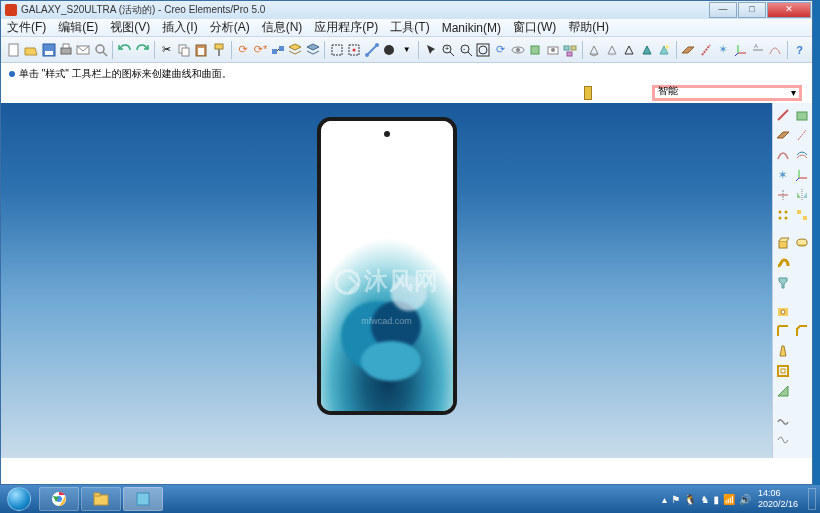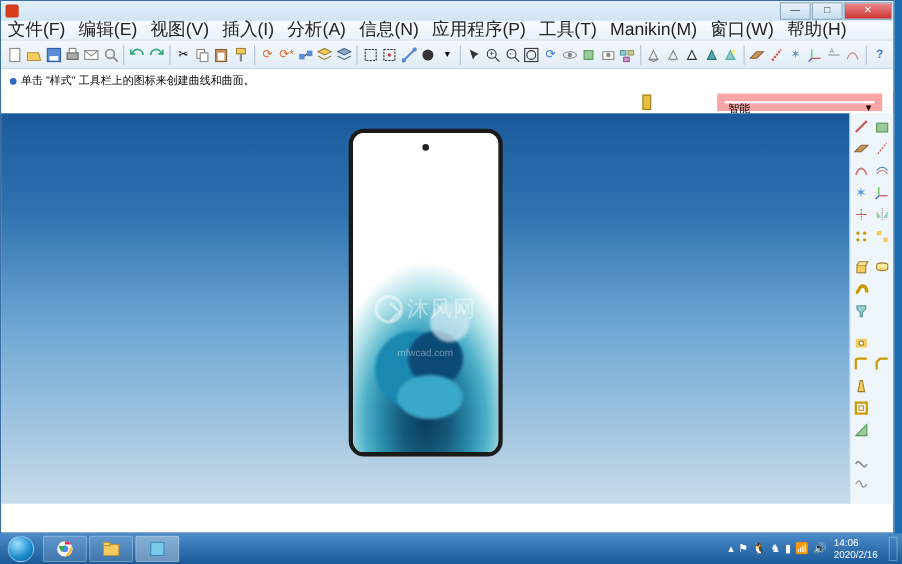--- a/index.html
+++ b/index.html
@@ -3,44 +3,44 @@
 <meta charset="utf-8">
 <style>
   * { margin: 0; padding: 0; box-sizing: border-box; font-family: "Microsoft YaHei", sans-serif; }
   body { width: 820px; height: 513px; overflow: hidden; background: #1a6cb0; position: relative; }
   .window { position: absolute; top: 0; left: 0; width: 813px; height: 485px; background: #fff; border: 1px solid #3a6ea5; }
   .titlebar { height: 18px; background: linear-gradient(#e3f0fb,#cfe4f5); display: flex; align-items: center; font-size: 10px; padding-left: 4px; color: #333; }
   .titlebar .icon { width: 12px; height: 12px; background: #d43c1a; border-radius: 2px; margin-right: 4px; }
   .titlebar-spacer { flex: 1; }
   .win-btn { width: 28px; height: 16px; margin-right: 1px; background: linear-gradient(#e8f2fb,#c9def0); border: 1px solid #8aa8c2; font-size: 9px; text-align: center; line-height: 12px; }
   .win-close { width: 44px; background: linear-gradient(#e88,#c33); color: #fff; }
-  .menubar { height: 18px; background: linear-gradient(#f7fbff,#e8f2fb); display: flex; align-items: center; font-size: 16px; padding-left: 6px; border-bottom: 1px solid #c8d8e8; }
+  .menubar { height: 18px; background: linear-gradient(#f7fbff,#e8f2fb); display: flex; align-items: center; font-size: 12px; padding-left: 6px; border-bottom: 1px solid #c8d8e8; }
   .menubar span { margin-right: 12px; color: #222; cursor: default; }
   .toolbar { height: 26px; background: linear-gradient(#f3f8fd,#e1ecf5); display: flex; align-items: center; padding: 0 4px; border-bottom: 1px solid #c0d0e0; }
   .tbtn { width: 18px; height: 18px; margin: 0 1px; display: flex; align-items: center; justify-content: center; font-size: 11px; }
   .tsep { width: 1px; height: 18px; background: #b0c4d8; margin: 0 3px; }
   .info-area { background: #fff; font-size: 10px; padding: 4px 8px 2px; line-height: 14px; }
   .info-line { display: flex; align-items: center; }
   .bullet-g { width: 6px; height: 6px; background: #2a9c3a; border-radius: 50%; margin-right: 4px; }
   .bullet-b { width: 6px; height: 6px; background: #2a6cc0; border-radius: 50%; margin-right: 4px; }
   .filterbar { height: 20px; display: flex; justify-content: flex-end; align-items: center; padding-right: 10px; font-size: 10px; }
   .filterbar .mark { width: 8px; height: 14px; background: #e8c040; border: 1px solid #a08020; margin-right: 60px; }
-  .filterbar .combo { width: 150px; height: 16px; border: 7px solid #fca5a5; background: #fff; font-size: 10px; padding: 0 3px; display: flex; justify-content: space-between; align-items: flex-start; }
+  .filterbar .combo { width: 150px; height: 16px; border: 3px solid #fca5a5; background: #fff; font-size: 10px; padding: 0 3px; display: flex; justify-content: space-between; align-items: flex-end; }
   .work { position: relative; display: flex; height: calc(100% - 18px - 18px - 26px - 46px - 20px); }
   .viewport { flex: 1; background: linear-gradient(180deg,#1a5a9c 0%,#2e72b0 25%,#6fa8d4 55%,#c8dcea 100%); position: relative; overflow: hidden; }
   .phone { position: absolute; left: 50%; top: 46%; transform: translate(-50%,-50%); width: 140px; height: 298px; background: #1a1a1a; border-radius: 14px; padding: 4px; }
   .phone-inner { width: 100%; height: 100%; background: #fff; border-radius: 10px; position: relative; overflow: hidden; }
   .camera { position: absolute; top: 10px; left: 50%; transform: translateX(-50%); width: 6px; height: 6px; background: #222; border-radius: 50%; z-index: 3; }
   .wall { position: absolute; inset: 0; background: radial-gradient(ellipse 110% 80% at 50% 90%, #0a3a5c 0%, #145a7c 15%, #2a8aaa 28%, #4db0c8 38%, #aee0e8 50%, #ffffff 62%); }
   .blob { position: absolute; border-radius: 50%; filter: blur(1.5px); }
   .b1 { width: 70px; height: 70px; background: #1a88b0; left: 20px; bottom: 40px; }
   .b2 { width: 50px; height: 50px; background: #0c4a76; left: 50px; bottom: 60px; }
   .b3 { width: 60px; height: 40px; background: #3aa8c8; left: 40px; bottom: 30px; }
   .b4 { width: 36px; height: 36px; background: #d8ecf4; left: 70px; bottom: 100px; opacity: 0.7; }
-  .wm { position: absolute; top: 50%; left: 50%; transform: translate(-50%,-50%); font-size: 20px; color: rgba(255,255,255,0.45); font-weight: normal; letter-spacing: 1px; z-index: 5; white-space: nowrap; }
+  .wm { position: absolute; top: 50%; left: 50%; transform: translate(-50%,-50%); font-size: 24px; color: rgba(255,255,255,0.45); font-weight: bold; letter-spacing: 1px; z-index: 5; white-space: nowrap; }
   .wm .circ { display: inline-block; width: 26px; height: 26px; border: 3px solid rgba(255,255,255,0.45); border-radius: 50%; vertical-align: middle; margin-right: 4px; position: relative; }
   .wm .circ::after { content:""; position:absolute; left:6px; top:6px; width:10px; height:10px; border-right:3px solid rgba(255,255,255,0.45); border-bottom:3px solid rgba(255,255,255,0.45); transform: rotate(-45deg); }
   .wm-sub { position: absolute; top: 60%; left: 50%; transform: translateX(-50%); font-size: 9px; color: rgba(255,255,255,0.4); z-index:5;}
   .rtool { width: 40px; background: #eef5fb; border-left: 1px solid #c0d0e0; display: flex; flex-direction: column; padding-top: 2px; }
   .rrow { display:flex; }
   .rbtn { width: 18px; height: 18px; margin: 1px; display:flex; align-items:center; justify-content:center; font-size: 12px; }
   .taskbar { position: absolute; bottom: 0; left: 0; width: 820px; height: 28px; background: linear-gradient(#4a8ac8,#1a5a98); display: flex; align-items: center; }
   .start { width: 38px; height: 28px; display: flex; align-items: center; justify-content: center; }
   .orb { width: 24px; height: 24px; border-radius: 50%; background: radial-gradient(circle at 35% 30%,#9de0ff,#1a8acc 60%,#055a9c); border:1px solid rgba(255,255,255,0.4);}
   .task-app { width: 40px; height: 24px; margin: 0 1px; background: rgba(255,255,255,0.15); border: 1px solid rgba(255,255,255,0.25); border-radius: 2px; display: flex; align-items: center; justify-content: center; font-size: 14px; }
@@ -49,20 +49,21 @@
   .clock { line-height: 11px; }
   svg { display: block; }
 </style>
 </head>
 <body>
 
 <div class="window">
 
   <div class="titlebar">
     <div class="icon"></div>
+    <span>GALAXY_S20ULTRA (活动的) - Creo Elements/Pro 5.0</span>
     <div class="titlebar-spacer"></div>
     <div class="win-btn">—</div>
     <div class="win-btn">□</div>
     <div class="win-btn win-close">✕</div>
   </div>
 
   <div class="menubar">
     <span>文件(F)</span>
     <span>编辑(E)</span>
     <span>视图(V)</span>

